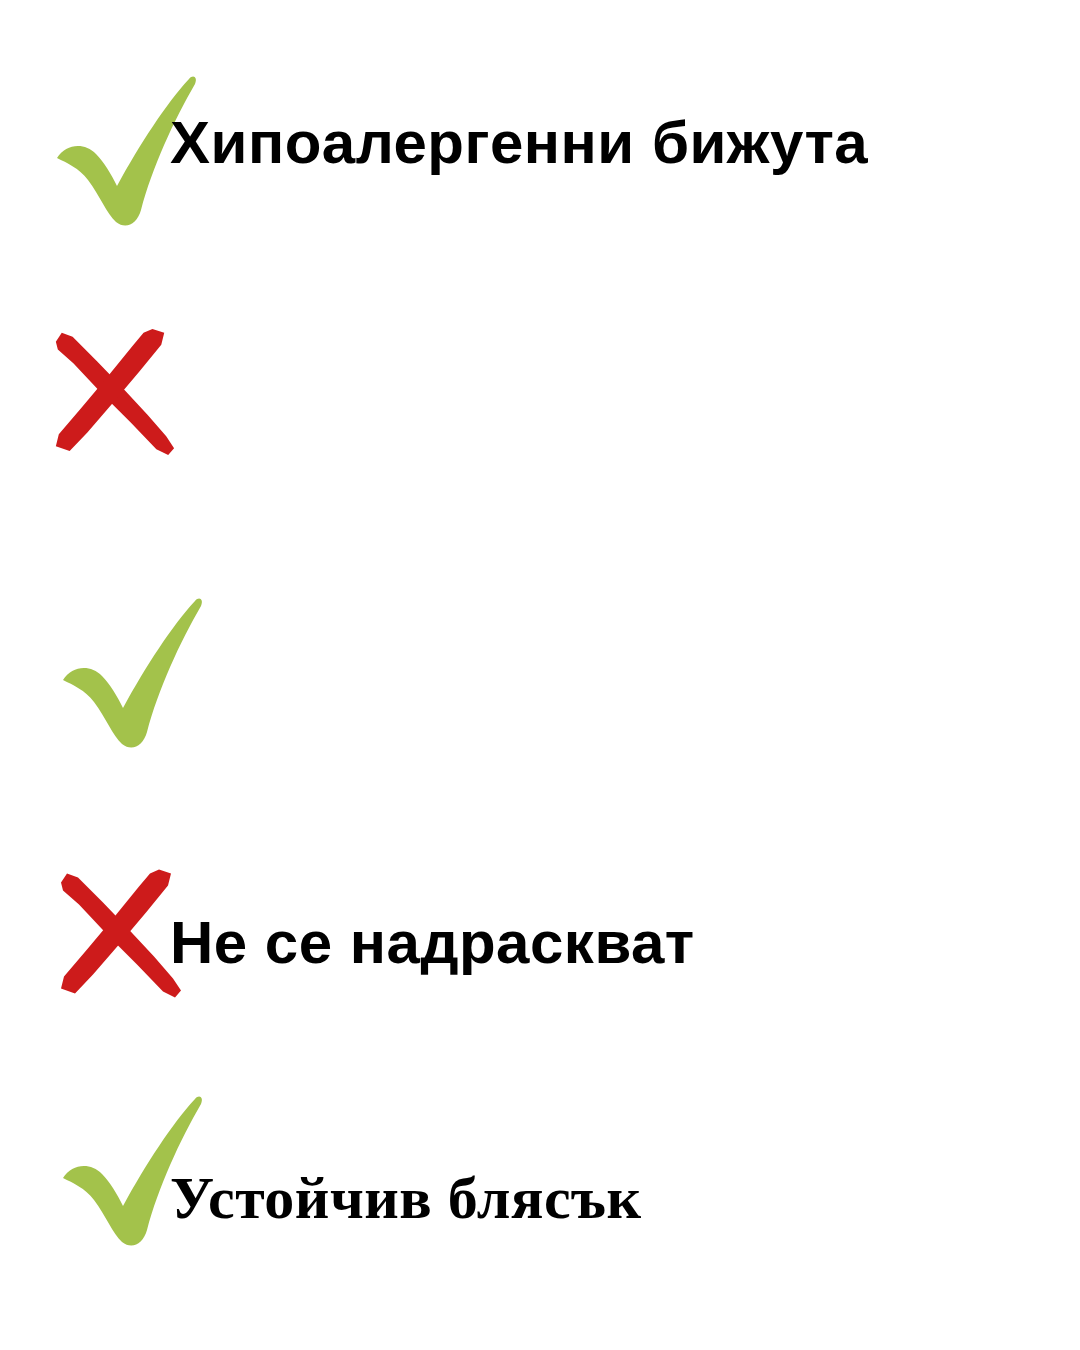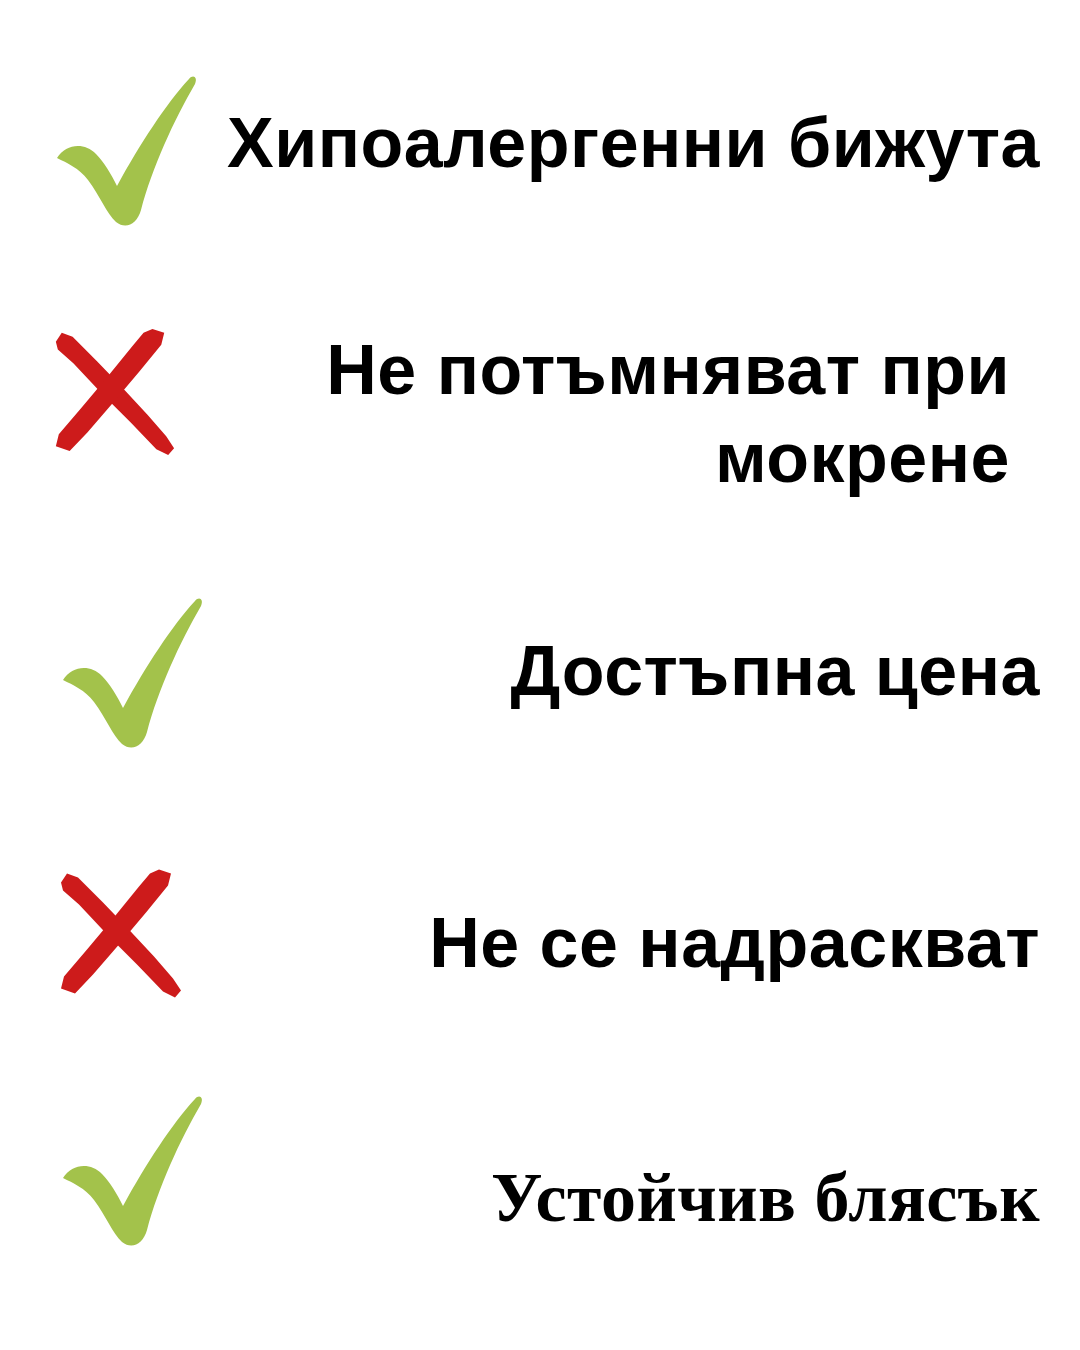--- a/index.html
+++ b/index.html
@@ -22,24 +22,24 @@
   .icon svg {
     display: block;
     width: 100%;
     height: 100%;
   }
   .label {
     position: absolute;
     left: 170px;
     width: 870px;
     color: #000000;
-    font-size: 70px;
+    font-size: 60px;
     font-weight: 700;
     letter-spacing: 0.5px;
-    text-align: right;
+    text-align: left;
     line-height: 70px;
     white-space: nowrap;
   }
   
   .i1 { left: 52px;  top: 70px;   width: 148px; height: 160px; }
   .i2 { left: 46px;  top: 324px;  width: 134px; height: 134px; }
   .i3 { left: 58px;  top: 592px;  width: 148px; height: 160px; }
   .i4 { left: 51px;  top: 864px;  width: 136px; height: 137px; }
   .i5 { left: 58px;  top: 1090px; width: 148px; height: 160px; }
   
@@ -65,31 +65,29 @@
   <div class="label t1">Хипоалергенни бижута</div>
 
   <span class="icon i2">
     <svg viewBox="0 0 136 136" xmlns="http://www.w3.org/2000/svg" aria-hidden="true">
       <path d="M 10 18 L 16 9 L 27 13 L 52 38 L 75 62 L 103 92 L 122 114 L 130 126
                L 124 133 L 112 127 L 86 100 L 58 72 L 28 40 L 12 26 Z" fill="#CD1B1B"></path>
       <path d="M 108 5 L 120 9 L 117 21 L 95 48 L 68 80 L 42 110 L 24 129 L 10 124
                L 13 112 L 36 85 L 62 54 L 88 22 L 99 9 Z" fill="#CD1B1B"></path>
     </svg>
   </span>
-  <div class="label t2">Не потъмняват при мокрене</div>
 
   <span class="icon i3">
     <svg viewBox="0 0 148 160" xmlns="http://www.w3.org/2000/svg" aria-hidden="true">
       <path d="M 5 88 C 14 74, 32 72, 44 84 C 52 92, 59 104, 65 116
                C 88 74, 114 34, 137 9 C 141 4, 146 7, 143 14
                C 122 50, 100 98, 89 140 C 85 154, 74 160, 64 152
                C 55 144, 48 126, 36 110 C 27 98, 15 93, 5 88 Z" fill="#A3C24B"></path>
     </svg>
   </span>
-  <div class="label t3">Достъпна цена</div>
 
   <span class="icon i4">
     <svg viewBox="0 0 136 136" xmlns="http://www.w3.org/2000/svg" aria-hidden="true">
       <path d="M 10 18 L 16 9 L 27 13 L 52 38 L 75 62 L 103 92 L 122 114 L 130 126
                L 124 133 L 112 127 L 86 100 L 58 72 L 28 40 L 12 26 Z" fill="#CD1B1B"></path>
       <path d="M 108 5 L 120 9 L 117 21 L 95 48 L 68 80 L 42 110 L 24 129 L 10 124
                L 13 112 L 36 85 L 62 54 L 88 22 L 99 9 Z" fill="#CD1B1B"></path>
     </svg>
   </span>
   <div class="label t4">Не се надраскват</div>

